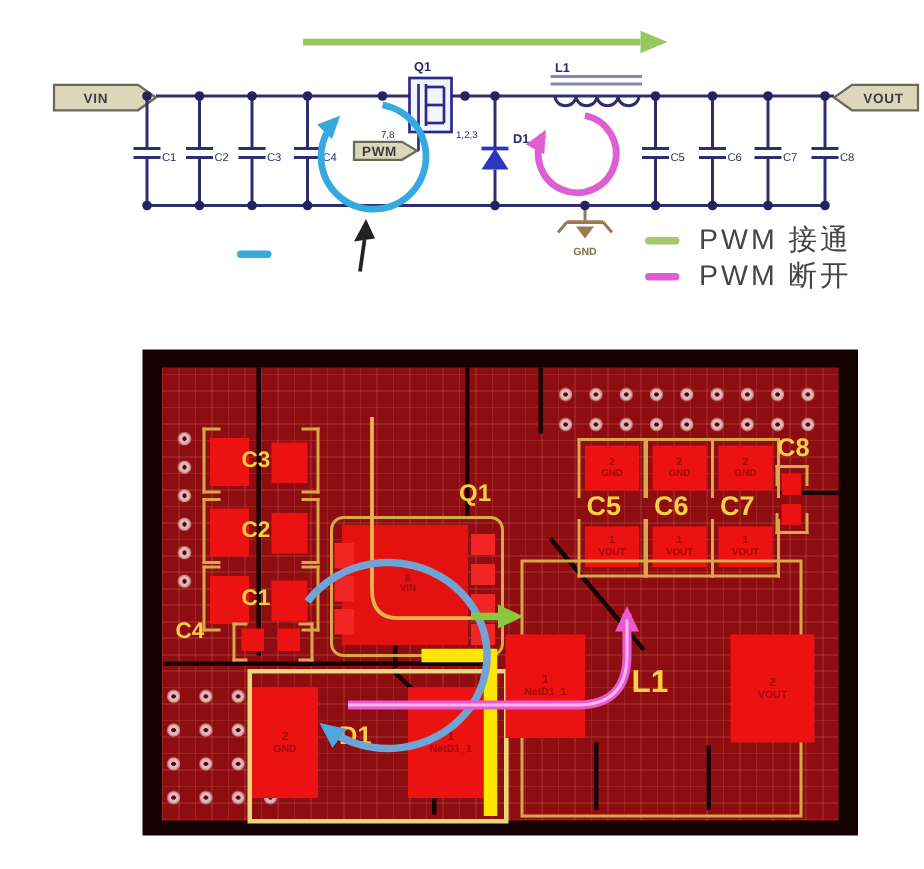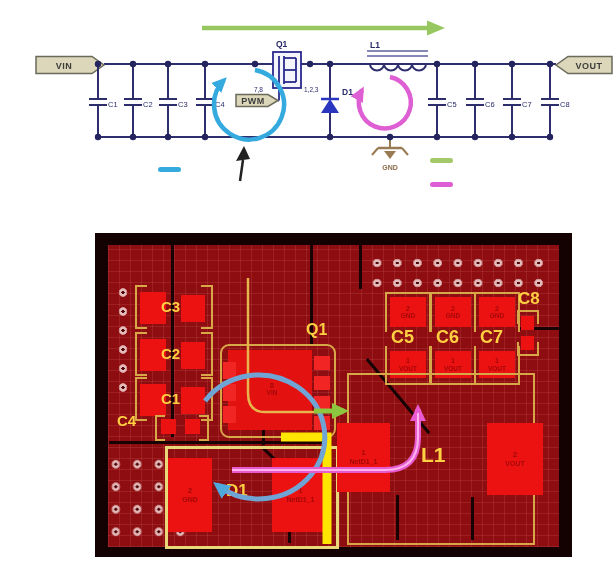--- a/index.html
+++ b/index.html
@@ -183,21 +183,23 @@
 
       <g>
         <line x1="240" y1="181" x2="243" y2="160" stroke="#222" stroke-width="2.5"></line>
         <polygon points="236,161 244,146 250,159" fill="#222"></polygon>
       </g>
     </svg>
 
     
     <div class="legend-dash" style="left:158px;top:167px;width:23px;background:#35aadf"></div>
     <div class="legend-dash" style="left:430px;top:158px;width:23px;background:#a4c968"></div>
+    <div class="leg-txt" style="left:466px;top:149px">PWM 接通</div>
     <div class="legend-dash" style="left:430px;top:182px;width:23px;background:#de5fd3"></div>
+    <div class="leg-txt" style="left:466px;top:173px">PWM 断开</div>
   </div>
 
   <div class="pcb">
     <div class="pcb-in"></div>
 
     <div class="blk" style="left:76px;top:12px;width:3px;height:192px"></div>
     <div class="blk" style="left:215px;top:12px;width:3px;height:101px"></div>
     <div class="blk" style="left:264px;top:12px;width:3px;height:44px"></div>
     <div class="blk" style="left:425px;top:94px;width:39px;height:3px"></div>
     <div class="blk" style="left:14px;top:208px;width:221px;height:3px"></div>

